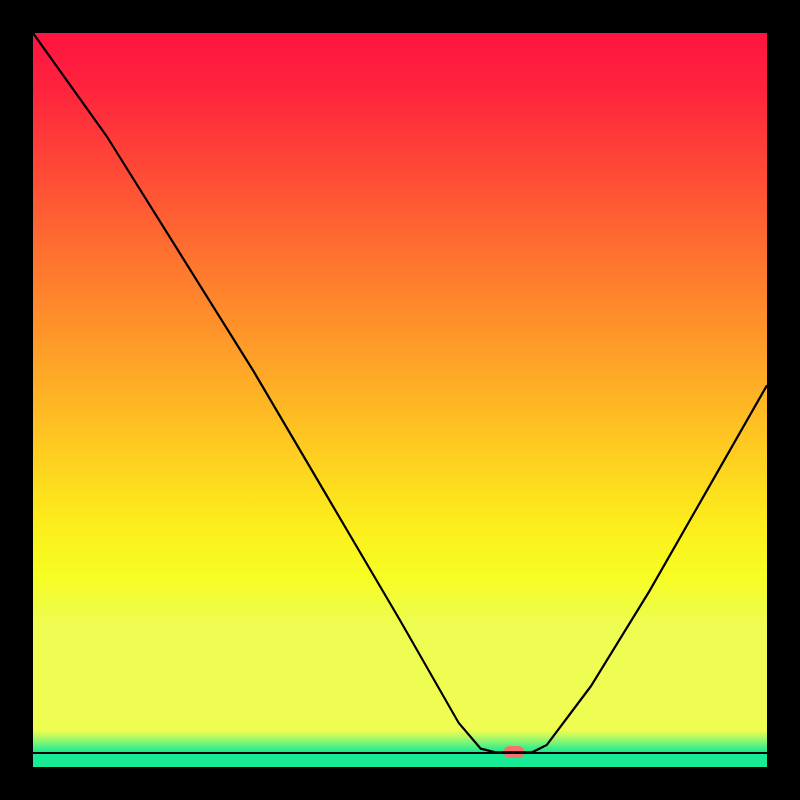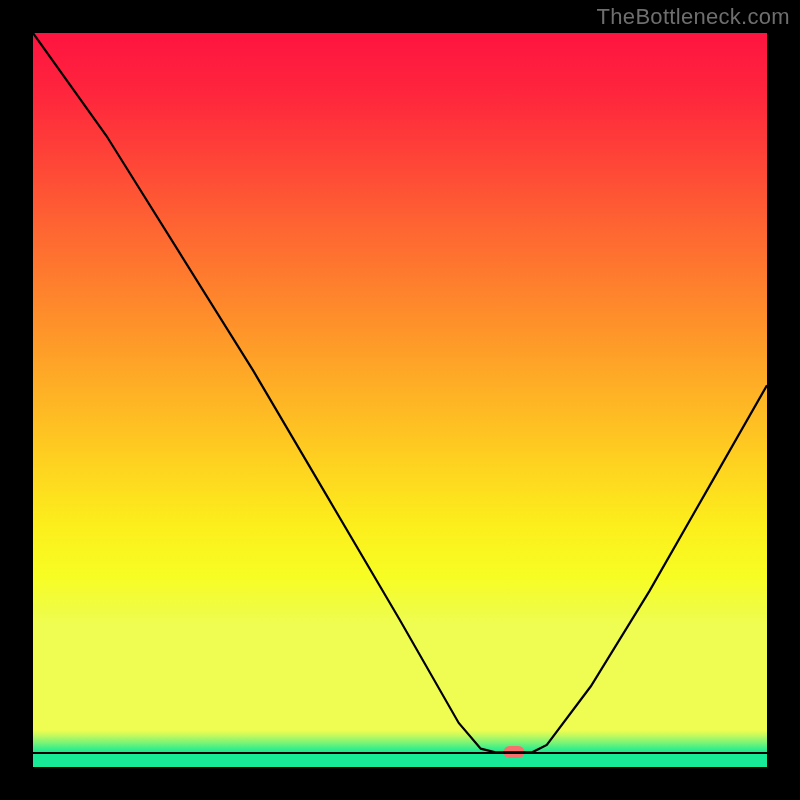--- a/index.html
+++ b/index.html
@@ -113,21 +113,20 @@
     right: 0;
     height: 2px;
     background: #000000;
     z-index: 6;
   }
 </style>
 </head>
 <body>
 <div class="container">
 
-  <div class="watermark">TheBottleneck.com</div>
 
   <div class="plot-area">
     <div class="grad-main"></div>
     <div class="grad-yellow-band"></div>
     <div class="grad-transition"></div>
     <div class="grad-green"></div>
 
     <div class="marker" id="marker" style="left: 65.5%; top: 98%;"></div>
 
     <svg class="lines" viewBox="0 0 100 100" preserveAspectRatio="none">

